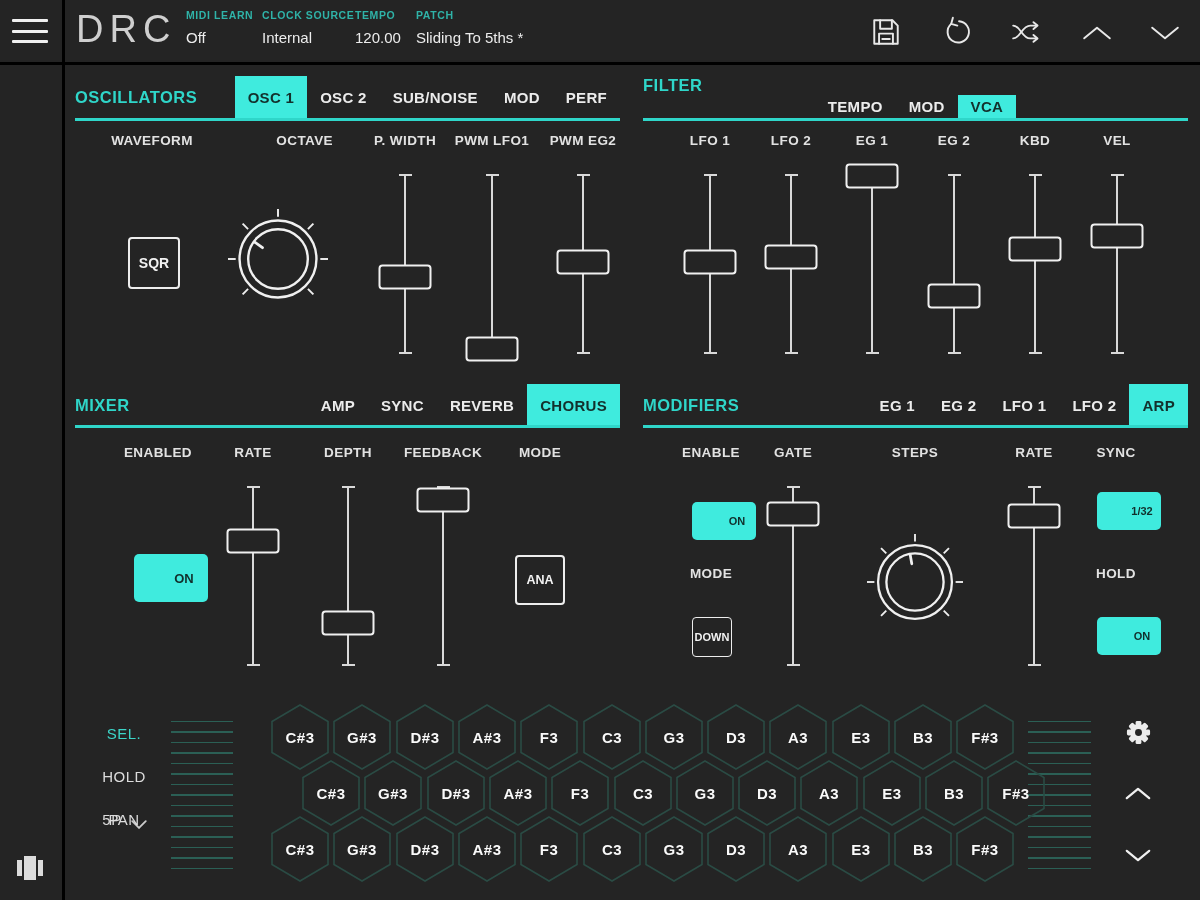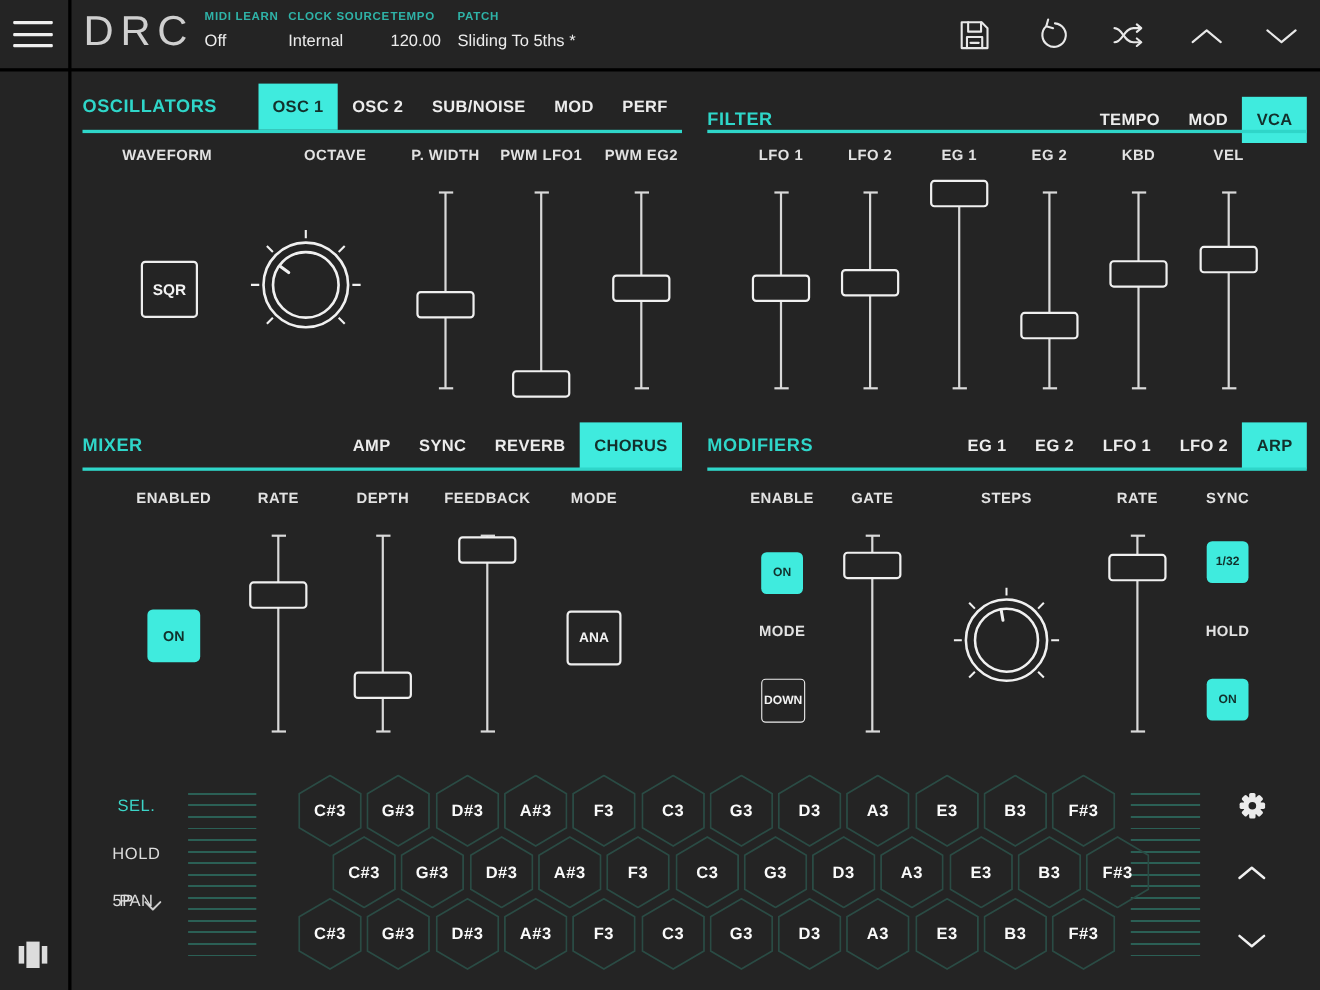--- a/index.html
+++ b/index.html
@@ -41,21 +41,21 @@
   
   .knob{position:absolute;cursor:pointer;}
   .knob svg{width:100%;height:100%;}
   .knob circle,.knob line{stroke:#f0f0f0;fill:none;}
   .knob-ind{transform-box:view-box;transform-origin:50% 50%;}
 
   
   .sq-btn{position:absolute;display:flex;align-items:center;justify-content:center;
           border:2px solid #ededed;border-radius:4px;color:#f2f2f2;font-weight:bold;cursor:pointer;background:transparent;}
   .cyan-btn{position:absolute;display:flex;align-items:center;justify-content:center;
-            background:#3febde;border-radius:5px;color:#11302c;font-weight:bold;cursor:pointer;}
+            background:#3febde;border-radius:5px;color:#11302c;font-weight:bold;cursor:pointer;padding-left:26px;}
 
   
   .kb-label{position:absolute;transform:translate(-50%,-50%);font-size:15px;letter-spacing:.5px;color:#dcdcdc;white-space:nowrap;}
   .kb-label.accent{color:#3cd5c8;}
   .ribbon{position:absolute;background:repeating-linear-gradient(to bottom,transparent 0,transparent 8.8px,#2b5f55 8.8px,#2b5f55 10.5px);cursor:pointer;}
   .hex{position:absolute;width:58px;height:66px;cursor:pointer;margin-left:12px;}
   .hex svg{position:absolute;inset:0;width:100%;height:100%;}
   .hex polygon{fill:none;stroke:#2a4b44;stroke-width:1.6;}
   .hex span{position:absolute;inset:0;display:flex;align-items:center;justify-content:center;
             font-size:15px;font-weight:bold;letter-spacing:.5px;color:#fafafa;}
@@ -188,21 +188,21 @@
       <div class="cap bot"></div>
     <div class="handle" style="top: 177px;"></div>
   </div>
   <div class="vslider" style="left:555px;top:172px;height:184px;">
     <div class="cap top"></div>
       <div class="rail"></div>
       <div class="cap bot"></div>
     <div class="handle" style="top: 90px;"></div>
   </div>
 
-  <div class="sec-head" style="left:643px;top:88px;">
+  <div class="sec-head" style="left:643px;top:76px;flex-direction:column;">
     <span class="sec-title">FILTER</span>
     <div class="tabs">
       <div class="tab">TEMPO</div>
       <div class="tab">MOD</div>
       <div class="tab active">VCA</div>
     </div>
   </div>
   <div class="underline" style="left:643px;top:118px;"></div>
 
   <div class="ctl-label" style="left:710px;top:133px;">LFO 1</div>

